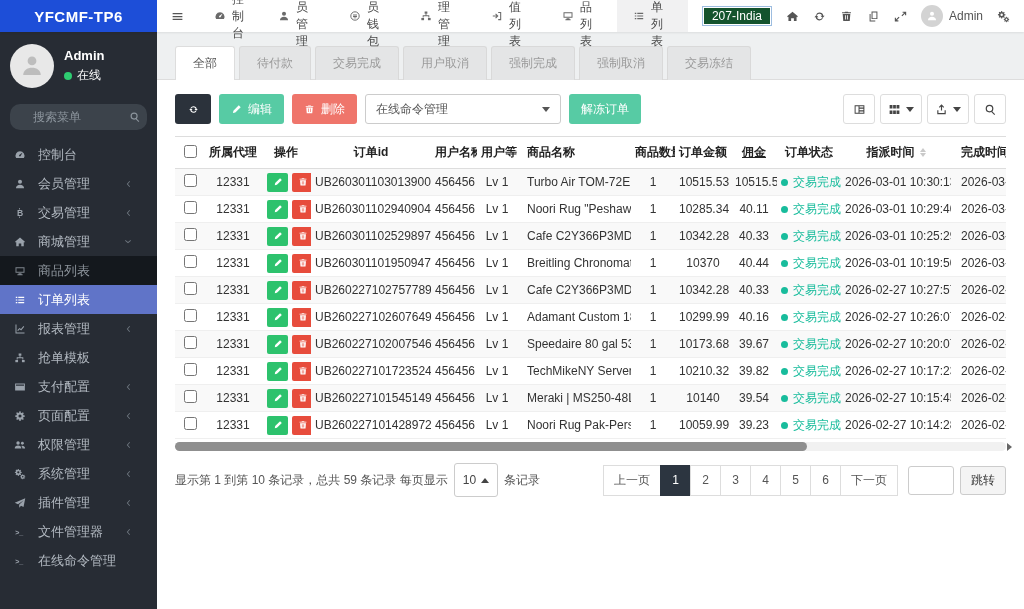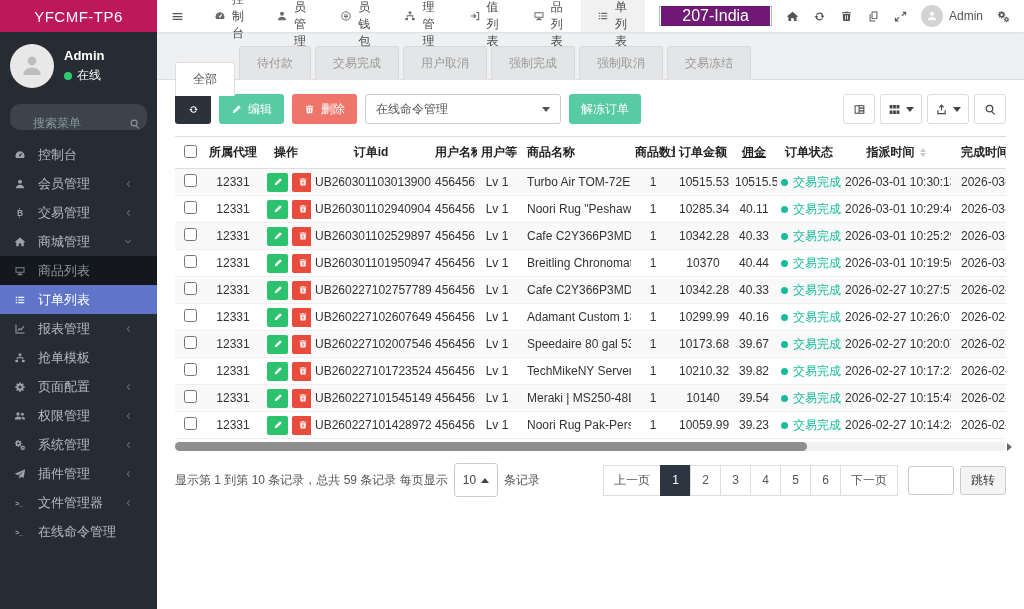--- a/index.html
+++ b/index.html
@@ -1,58 +1,58 @@
 <!DOCTYPE html>
 <html><head>
 <meta charset="utf-8">
 <style>
   *{box-sizing:border-box;margin:0;padding:0}
   html,body{width:1024px;height:609px;overflow:hidden;font-family:"Liberation Sans","DejaVu Sans",sans-serif;background:#eef0f1}
   .ico{display:inline-flex;align-items:center;justify-content:center;line-height:1}
   .ico svg{width:1em;height:1em;display:block}
   
   #topbar{position:absolute;top:0;left:0;right:0;height:32px;background:#fff;display:flex;align-items:stretch;box-shadow:0 1px 2px rgba(0,0,0,.08);z-index:20}
-  #logo{width:157px;background:#be185d;color:#fff;font-weight:normal;font-size:15px;display:flex;align-items:center;justify-content:center;letter-spacing:.5px}
+  #logo{width:157px;background:#1d4ed8;color:#fff;font-weight:bold;font-size:15px;display:flex;align-items:center;justify-content:center;letter-spacing:.5px}
   .nav-left{display:flex;align-items:stretch;flex:1}
   .nav-toggle{display:flex;align-items:center;padding:0 14px;color:#555;font-size:13px;cursor:pointer}
   .nav-item{display:flex;align-items:center;gap:6px;padding:0 16px;font-size:12px;color:#4a4a4a;cursor:pointer}
   .nav-item .ico{font-size:12px;color:#6a6a6a}
   .nav-item.active{background:#f1f1f2}
   .nav-right{display:flex;align-items:center;gap:14px;padding:0 14px}
   .tag-input{height:20px;min-width:56px;border:1px solid #9dbde0;background:#fff;display:flex;align-items:center;padding:0 1px;cursor:text}
-  .tag-input .sel{background:#701a75;color:#fff;font-size:16px;padding:1px 21px;white-space:nowrap}
+  .tag-input .sel{background:#14532d;color:#fff;font-size:12px;padding:1px 8px;white-space:nowrap}
   .tool-ico{font-size:13px;color:#555;cursor:pointer}
   .admin-box{display:flex;align-items:center;gap:6px;cursor:pointer}
   .avatar-sm{width:22px;height:22px;border-radius:50%;background:#d3d3d3;display:flex;align-items:center;justify-content:center;color:#fff;font-size:12px;overflow:hidden}
   .admin-name{font-size:12px;color:#555}
   
   #sidebar{position:absolute;top:32px;left:0;bottom:0;width:157px;background:#272c34;overflow:hidden}
   .user-panel{display:flex;gap:10px;padding:12px 10px 10px 10px;align-items:center}
   .avatar-lg{width:44px;height:44px;border-radius:50%;background:#e8e8e8;display:flex;align-items:center;justify-content:center;color:#bdbdbd;font-size:26px;flex:none}
   .user-meta{display:flex;flex-direction:column;gap:4px}
   .user-name{color:#fff;font-size:13px;font-weight:bold}
   .user-status{display:flex;align-items:center;gap:5px;color:#fff;font-size:12px}
   .dot{width:8px;height:8px;border-radius:50%;background:#2ecc71;flex:none}
-  .side-search{margin:6px 10px 10px 10px;height:26px;background:#3c434b;border-radius:10px;display:flex;align-items:flex-end;padding:0 23px;gap:6px}
+  .side-search{margin:6px 10px 10px 10px;height:26px;background:#3c434b;border-radius:10px;display:flex;align-items:center;padding:0 23px;gap:6px}
   .side-search input{flex:1;background:transparent;border:none;outline:none;color:#cfd6dc;font-size:12px;width:90px;font-family:inherit}
   .side-search input::placeholder{color:#8c959d}
   .side-search .ico{color:#8c959d;font-size:12px}
   #menu{list-style:none}
   .menu-item{display:flex;align-items:center;height:29px;padding:0 10px 0 14px;color:#b2b9c1;font-size:13px;cursor:pointer;position:relative}
   .menu-item .ico{width:18px;font-size:12px;color:#9aa2ab;margin-right:6px;justify-content:flex-start}
   .menu-item .chev{margin-left:auto;font-size:10px;color:#6d757e}
   .menu-item.sub{background:#14181d;color:#8d949c}
   .menu-item.sub .ico{color:#7d848c}
   .menu-item.active{background:#6074c8;color:#fff}
   .menu-item.active .ico{color:#fff}
   
   #main{position:absolute;top:32px;left:157px;right:0;bottom:0;background:#eef0f1;display:flex;flex-direction:column}
   #tabs{display:flex;align-items:flex-end;padding:14px 18px 0 18px;gap:4px;position:relative;z-index:2}
   .tab{font-size:12px;padding:8px 17px;border:1px solid #d9d9d9;border-bottom:none;border-radius:3px 3px 0 0;background:#e4e5e6;color:#9a9a9a;cursor:pointer;margin-bottom:0}
-  .tab.active{background:#fff;color:#555;border-color:#ddd;position:relative;top:16px}
+  .tab.active{background:#fff;color:#555;border-color:#ddd;position:relative;top:0}
   #panel{background:#fff;flex:1;border-top:1px solid #ddd;margin-top:-1px;z-index:1;display:flex;flex-direction:column}
   
   #toolbar{display:flex;align-items:center;gap:8px;padding:14px 18px 12px 18px}
   .btn{height:30px;border:none;border-radius:3px;font-size:12px;display:inline-flex;align-items:center;gap:6px;padding:0 12px;cursor:pointer;color:#fff;font-family:inherit}
   .btn .ico{font-size:11px}
   .btn-dark{background:#2b323b;width:36px;justify-content:center;padding:0}
   .btn-green{background:#57cba4}
   .btn-red{background:#ef756b}
   .sel-box{width:196px;height:30px;border:1px solid #ccc;border-radius:3px;background:#fff;display:flex;align-items:center;padding:0 10px;font-size:12px;color:#555;cursor:pointer}
   .caret-d{width:0;height:0;border-left:4px solid transparent;border-right:4px solid transparent;border-top:5px solid #555;margin-left:auto}
@@ -340,20 +340,34 @@
             <rect x="1.8" y="10.6" width="3.6" height="3"></rect>
             <rect x="10.6" y="10.6" width="3.6" height="3"></rect>
             <path d="M7.4 5h1.2v2.1h3.8v3h-1.2V8.2H4.8v1.9H3.6v-3h3.8z"></path>
           </svg>
         </span>
         <span>抢单模板</span>
       </li>
       <li class="menu-item">
         <span class="ico">
           <svg viewBox="0 0 16 16" fill="currentColor">
+            <path d="M1.5 3.4h13v9.2h-13zm1.2 1.2v1.6h10.6V4.6z" fill-rule="evenodd"></path>
+            <path d="M3.4 9.2h4.2v1.1H3.4z"></path>
+          </svg>
+        </span>
+        <span>支付配置</span>
+        <span class="ico chev">
+          <svg viewBox="0 0 16 16" fill="currentColor">
+            <path d="M10.2 3.2L6 8l4.2 4.8 1.1-.9L7.9 8l3.4-3.9z"></path>
+          </svg>
+        </span>
+      </li>
+      <li class="menu-item">
+        <span class="ico">
+          <svg viewBox="0 0 16 16" fill="currentColor">
             <path fill-rule="evenodd" d="M7.2 1.8h1.6l.3 1.7 1.4.6 1.4-1 1.2 1.2-1 1.4.6 1.4 1.7.3v1.6l-1.7.3-.6 1.4 1 1.4-1.2 1.2-1.4-1-1.4.6-.3 1.7H7.2l-.3-1.7-1.4-.6-1.4 1-1.2-1.2 1-1.4-.6-1.4-1.7-.3V7.2l1.7-.3.6-1.4-1-1.4 1.2-1.2 1.4 1 1.4-.6zM8 5.9a2.1 2.1 0 1 0 0 4.2 2.1 2.1 0 0 0 0-4.2z"></path>
           </svg>
         </span>
         <span>页面配置</span>
         <span class="ico chev">
           <svg viewBox="0 0 16 16" fill="currentColor">
             <path d="M10.2 3.2L6 8l4.2 4.8 1.1-.9L7.9 8l3.4-3.9z"></path>
           </svg>
         </span>
       </li>

